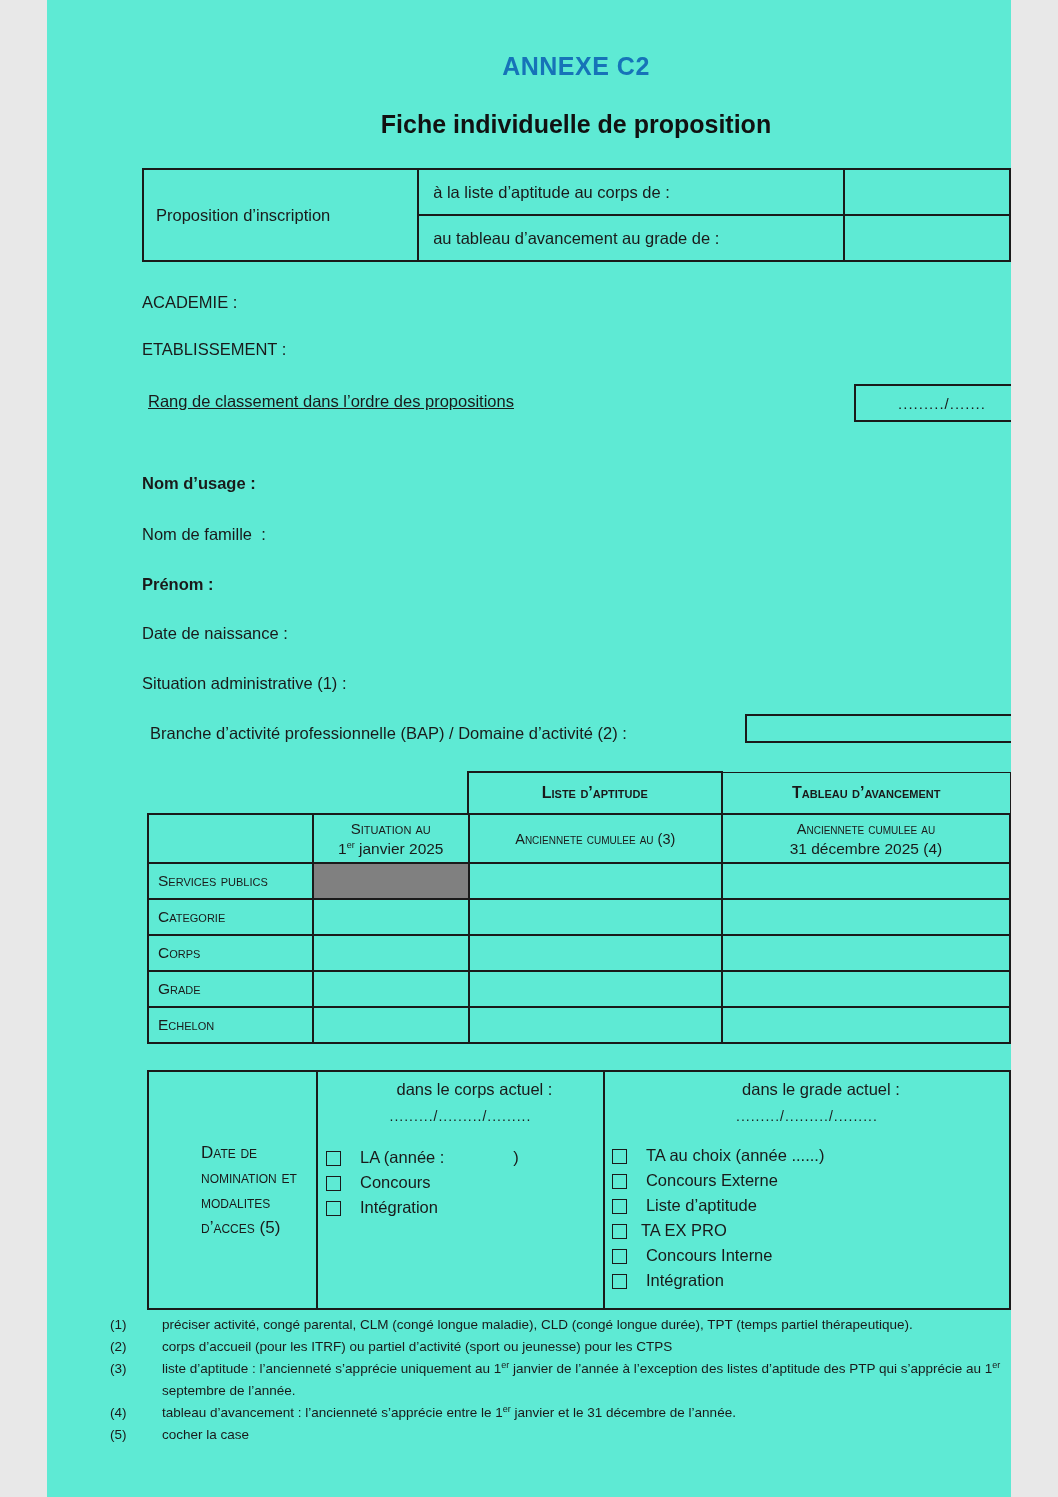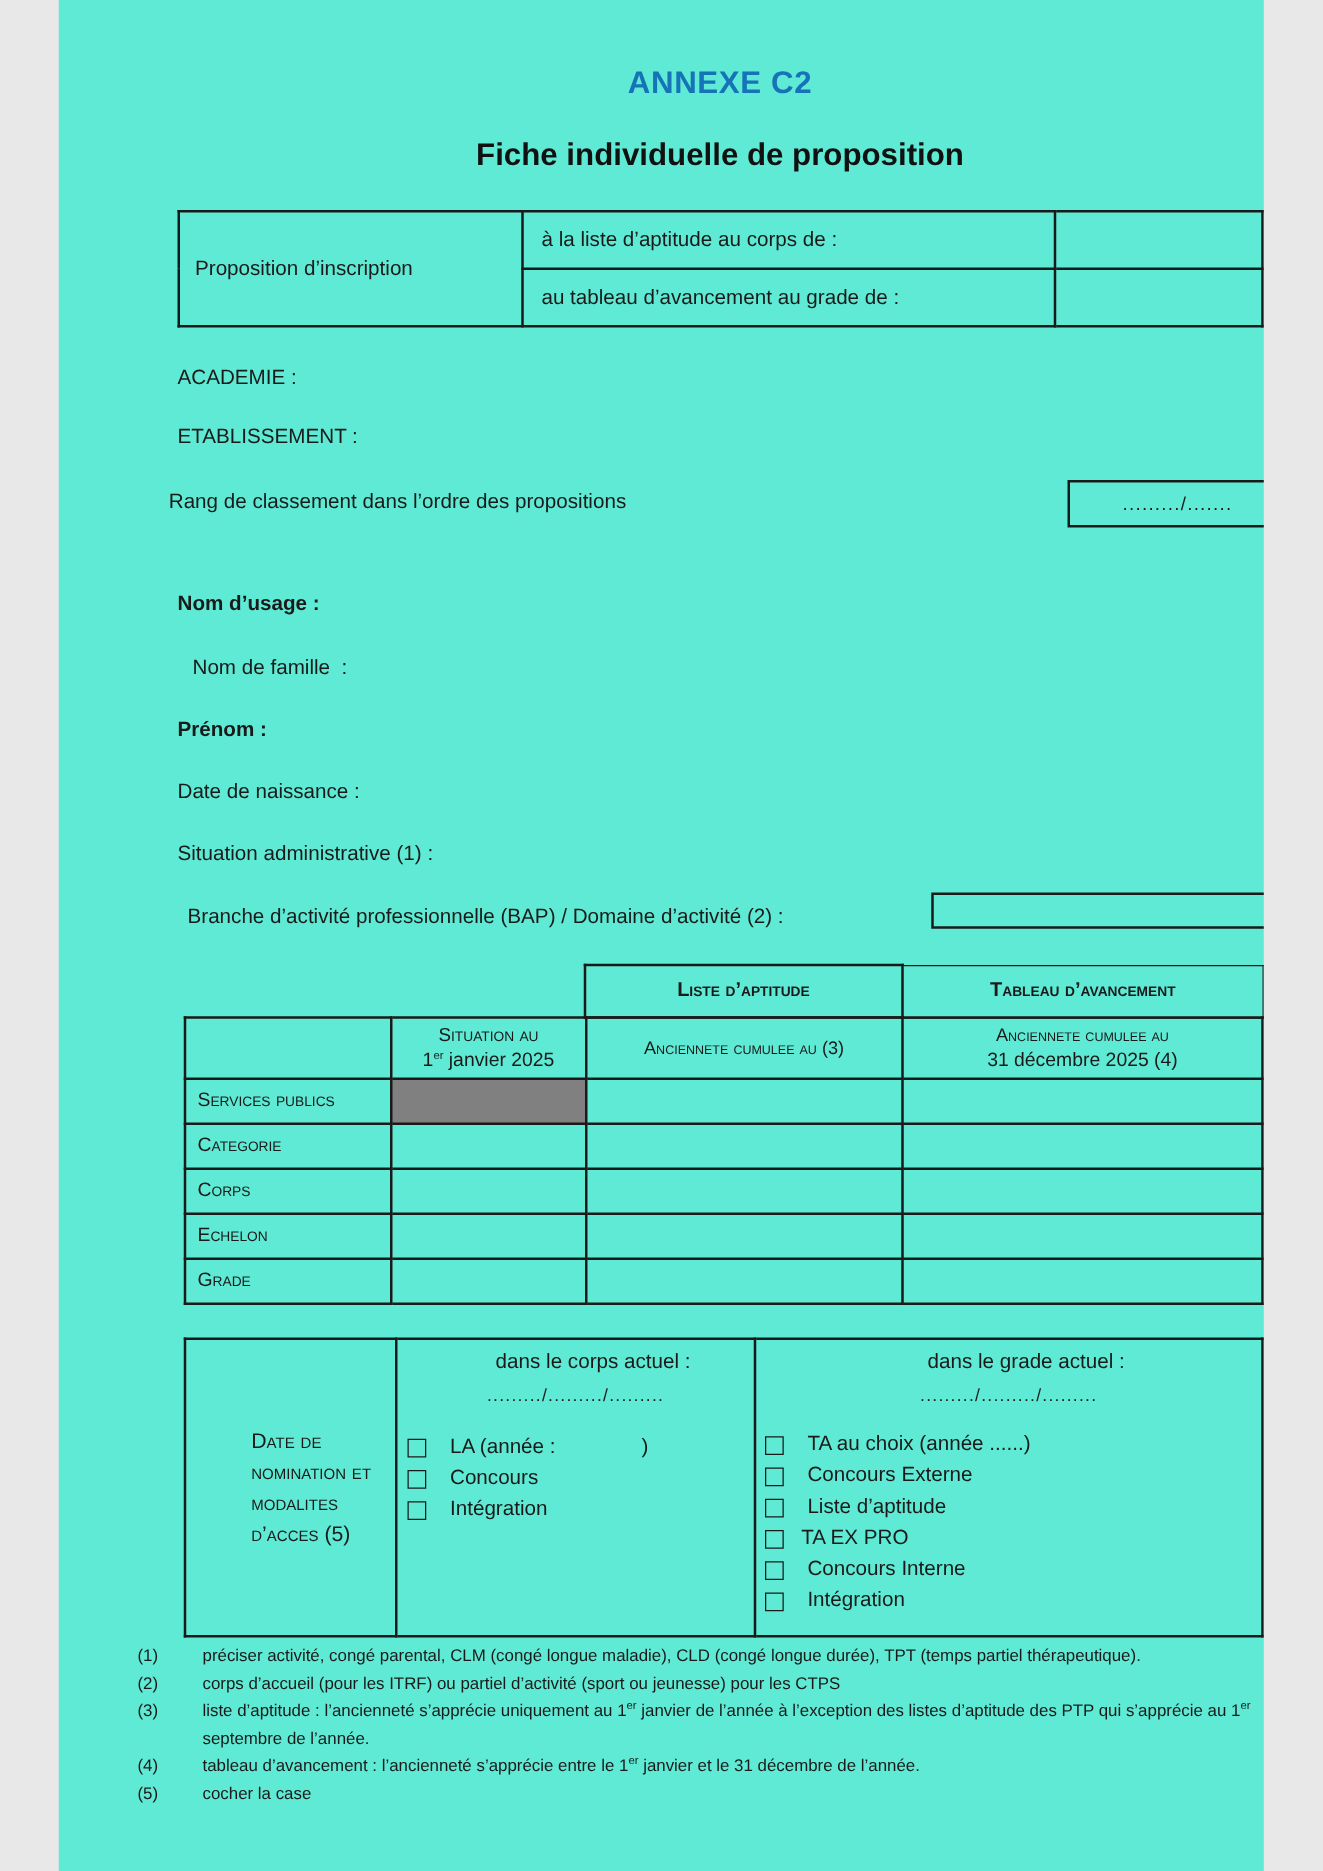--- a/index.html
+++ b/index.html
@@ -123,27 +123,27 @@
     <tr>
       <td class="c2">au tableau d’avancement au grade de :</td>
       <td class="c3 fill"></td>
     </tr>
   </tbody>
     </table>
 
   <div class="abs lbl" style="top:293px;left:95px;">ACADEMIE :</div>
   <div class="abs lbl" style="top:340px;left:95px;">ETABLISSEMENT :</div>
 
-  <div class="abs lbl" style="top:392px;left:88px;">Rang de classement dans l’ordre des propositions</div>
+  <div class="abs lbl" style="top:392px;left:101px;text-decoration:underline;">Rang de classement dans l’ordre des propositions</div>
   <div class="abs rang-box fill">
     <span>........./.......</span>
   </div>
 
   <div class="abs lbl bold" style="top:474px;left:95px;">Nom d’usage :</div>
-  <div class="abs lbl" style="top:525px;left:95px;margin-left:12px;">Nom de famille  :</div>
+  <div class="abs lbl" style="top:525px;left:95px;">Nom de famille  :</div>
   <div class="abs lbl bold" style="top:575px;left:95px;">Prénom :</div>
   <div class="abs lbl" style="top:624px;left:95px;text-align:right;">Date de naissance :</div>
   <div class="abs lbl" style="top:674px;left:95px;">Situation administrative (1) :</div>
 
   <div class="abs lbl" style="top:724px;left:103px;">Branche d’activité professionnelle (BAP) / Domaine d’activité (2) :</div>
   <div class="abs bap-box fill"></div>
 
   <table class="abs t2h">
     <tbody>
         <tr>
@@ -179,27 +179,27 @@
       <td class="k2 fill"></td>
       <td class="k3 fill"></td>
     </tr>
     <tr class="row">
       <td class="k0 sc rowlab">Corps</td>
       <td class="k1 fill"></td>
       <td class="k2 fill"></td>
       <td class="k3 fill"></td>
     </tr>
     <tr class="row">
+      <td class="k0 sc rowlab">Grade</td>
+      <td class="k1 fill"></td>
+      <td class="k2 fill"></td>
+      <td class="k3 fill"></td>
+    </tr>
+    <tr class="row">
       <td class="k0 sc rowlab">Echelon</td>
-      <td class="k1 fill"></td>
-      <td class="k2 fill"></td>
-      <td class="k3 fill"></td>
-    </tr>
-    <tr class="row">
-      <td class="k0 sc rowlab">Grade</td>
       <td class="k1 fill"></td>
       <td class="k2 fill"></td>
       <td class="k3 fill"></td>
     </tr>
   </tbody>
     </table>
 
   <table class="abs t3">
     <tbody>
         <tr>

